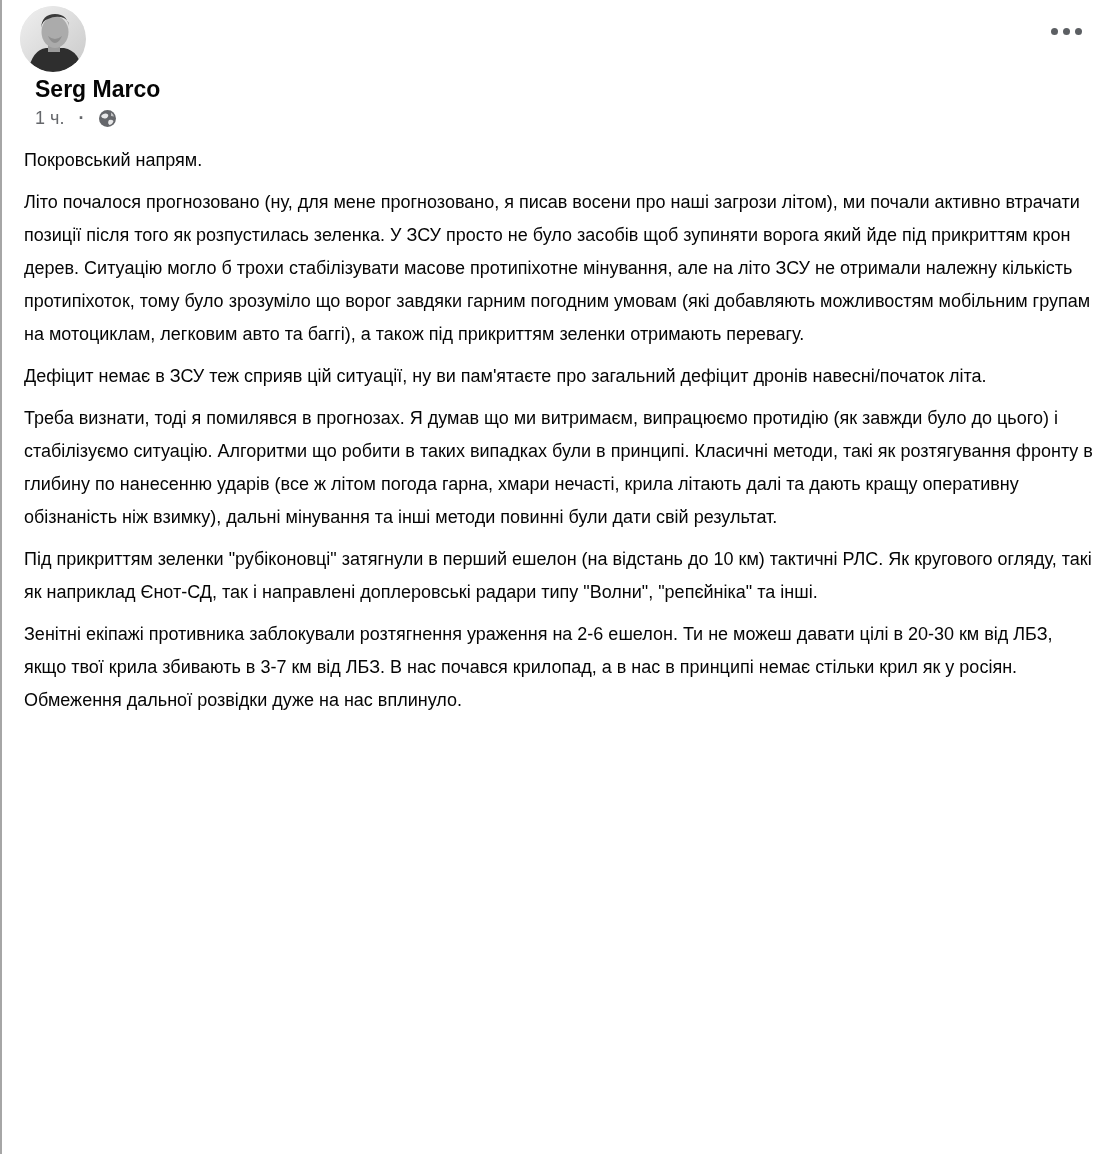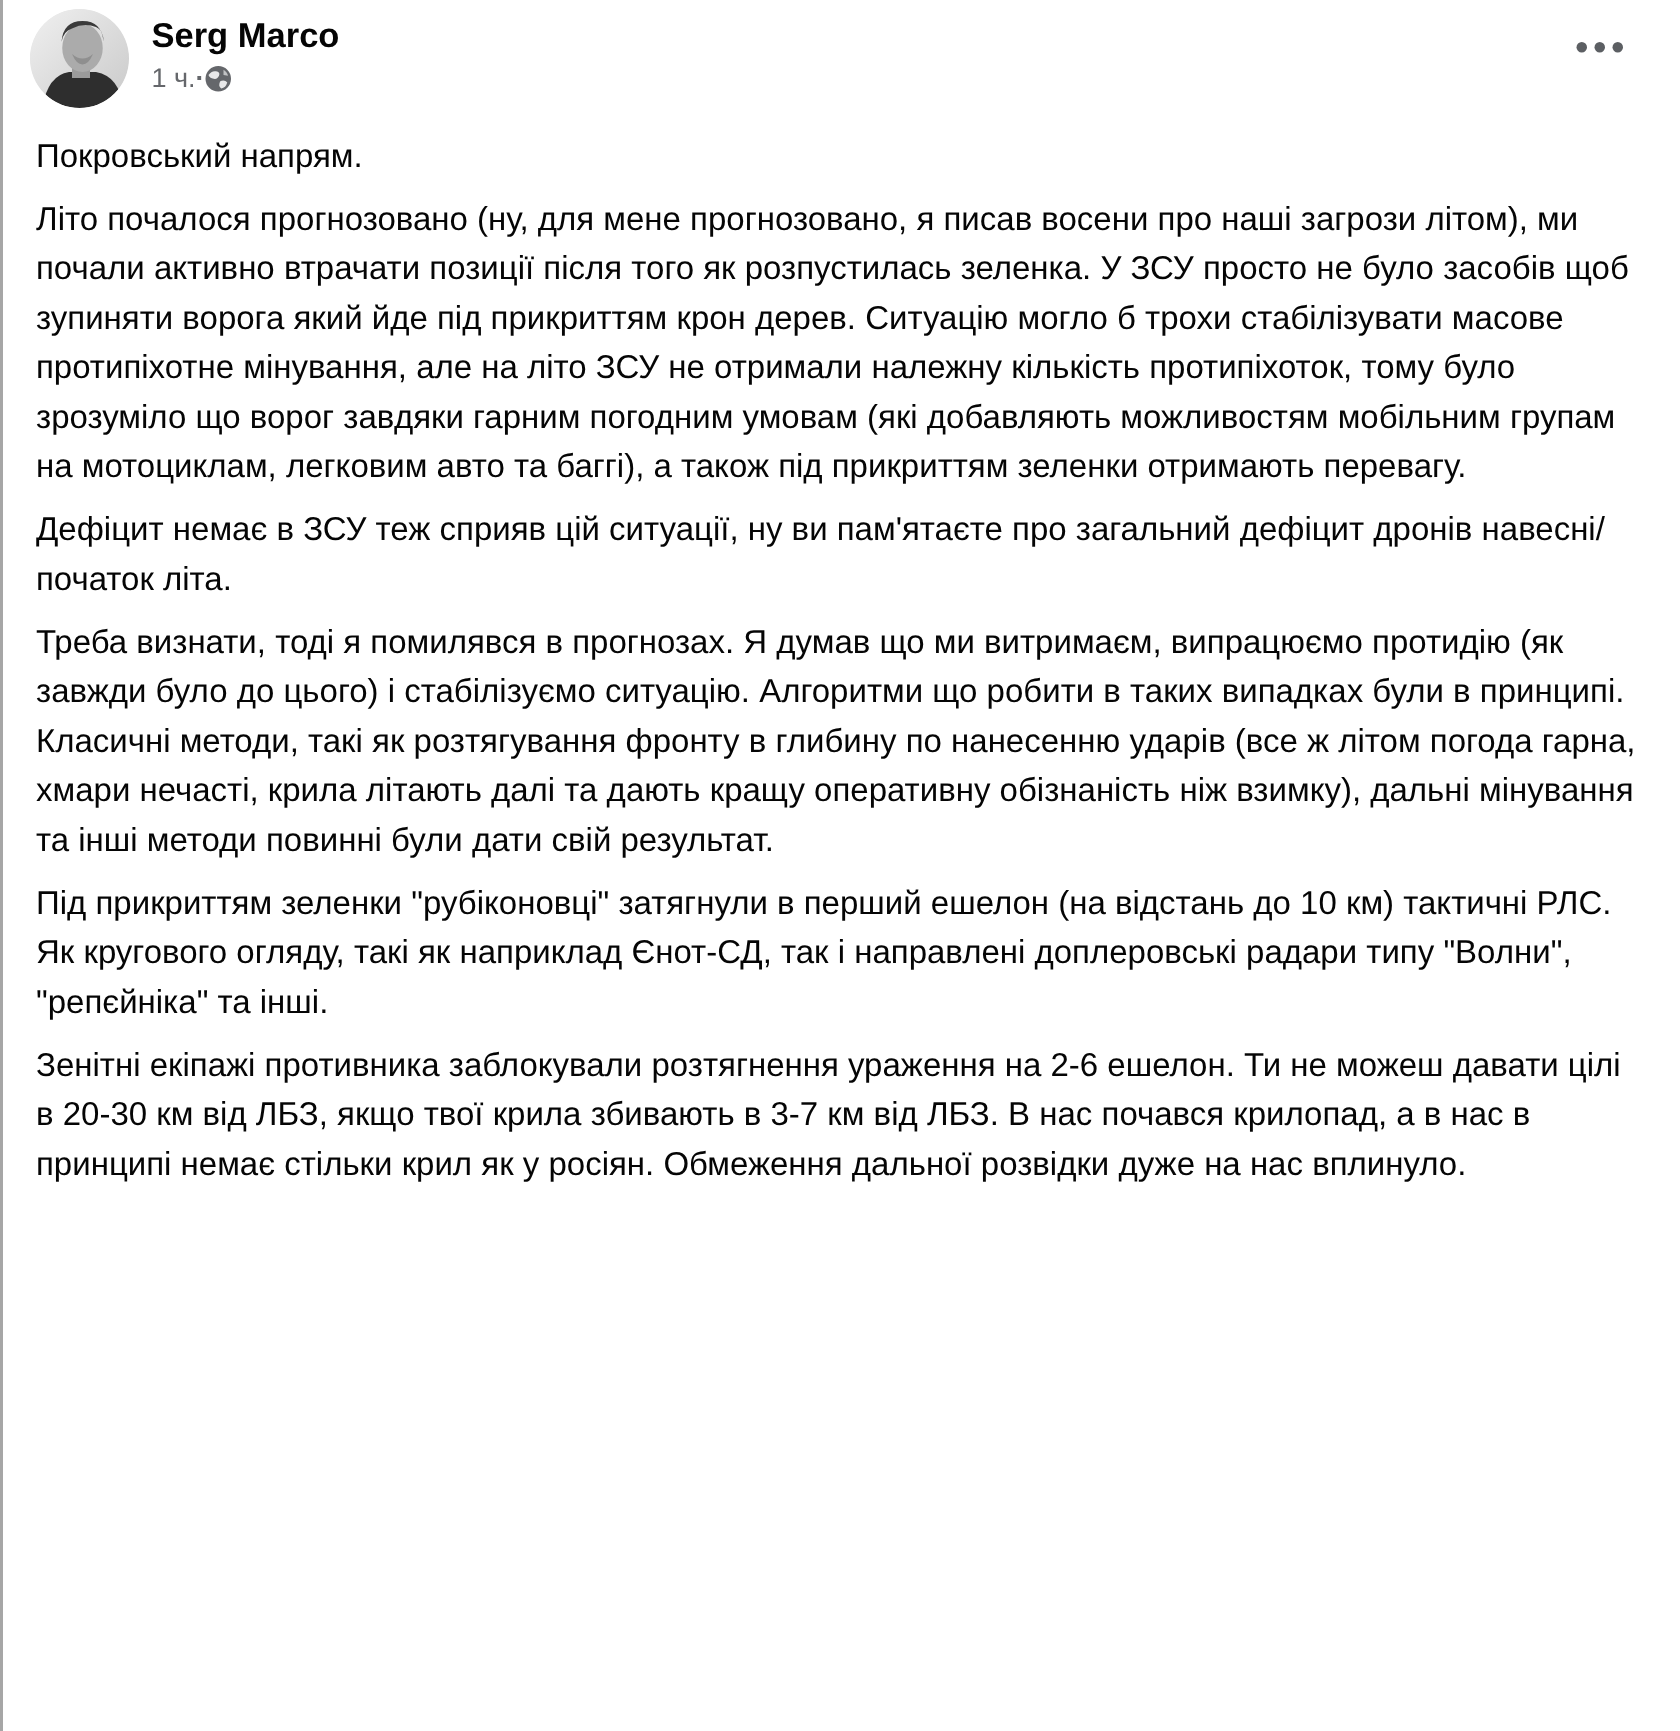--- a/index.html
+++ b/index.html
@@ -9,49 +9,49 @@
     position:relative; overflow:hidden;
     font-family:"Liberation Sans", sans-serif;
     color:var(--text, #050505);
   }
   .left-edge-line {
     position:absolute; left:0; top:0; width:2px; height:100%;
     background:var(--edge, #a6a6a6); z-index:5;
   }
   .post-header {
     display:flex; align-items:flex-start;
-    padding:6px 32px 0 20px; position:relative;
+    padding:6px 32px 0 20px; position:relative;flex-direction:column;
   }
   .avatar {
     width:66px; height:66px; border-radius:50%; overflow:hidden;
     flex:0 0 66px; cursor:pointer; background:#e6e6e6;
   }
   .avatar svg { display:block; width:100%; height:100%; }
   .header-meta { margin-left:15px; padding-top:3px; }
   .author-name {
     font-size:23px; font-weight:700; color:var(--text, #050505);
     line-height:1.25; cursor:pointer;
   }
   .meta-line {
-    display:flex; align-items:center; gap:0;
+    display:flex; align-items:center; gap:14px;
     color:var(--muted, #65676B); font-size:18px; margin-top:4px;
   }
   .meta-line .sep { font-weight:700; }
   .globe-wrap { display:inline-flex; align-items:center; }
   .menu-btn {
     position:absolute; right:34px; top:24px;
     display:flex; gap:5px; cursor:pointer; padding:4px;
   }
   .menu-btn .dot {
     width:7px; height:7px; border-radius:50%;
     background:#5c5f63;
   }
   .post-body { padding:15px 24px 0 24px; }
   .post-body p.para {
-    font-size:22px; line-height:33px; color:var(--text, #050505);
+    font-size:18px; line-height:33px; color:var(--text, #050505);
     margin:0 0 9px 0; white-space:pre-wrap;
   }
 </style>
 </head>
 <body style="--text: #050505; --muted: #65676B; --edge: #A6A6A6;">
 
 <div class="left-edge-line"></div>
 
 <div>
 

